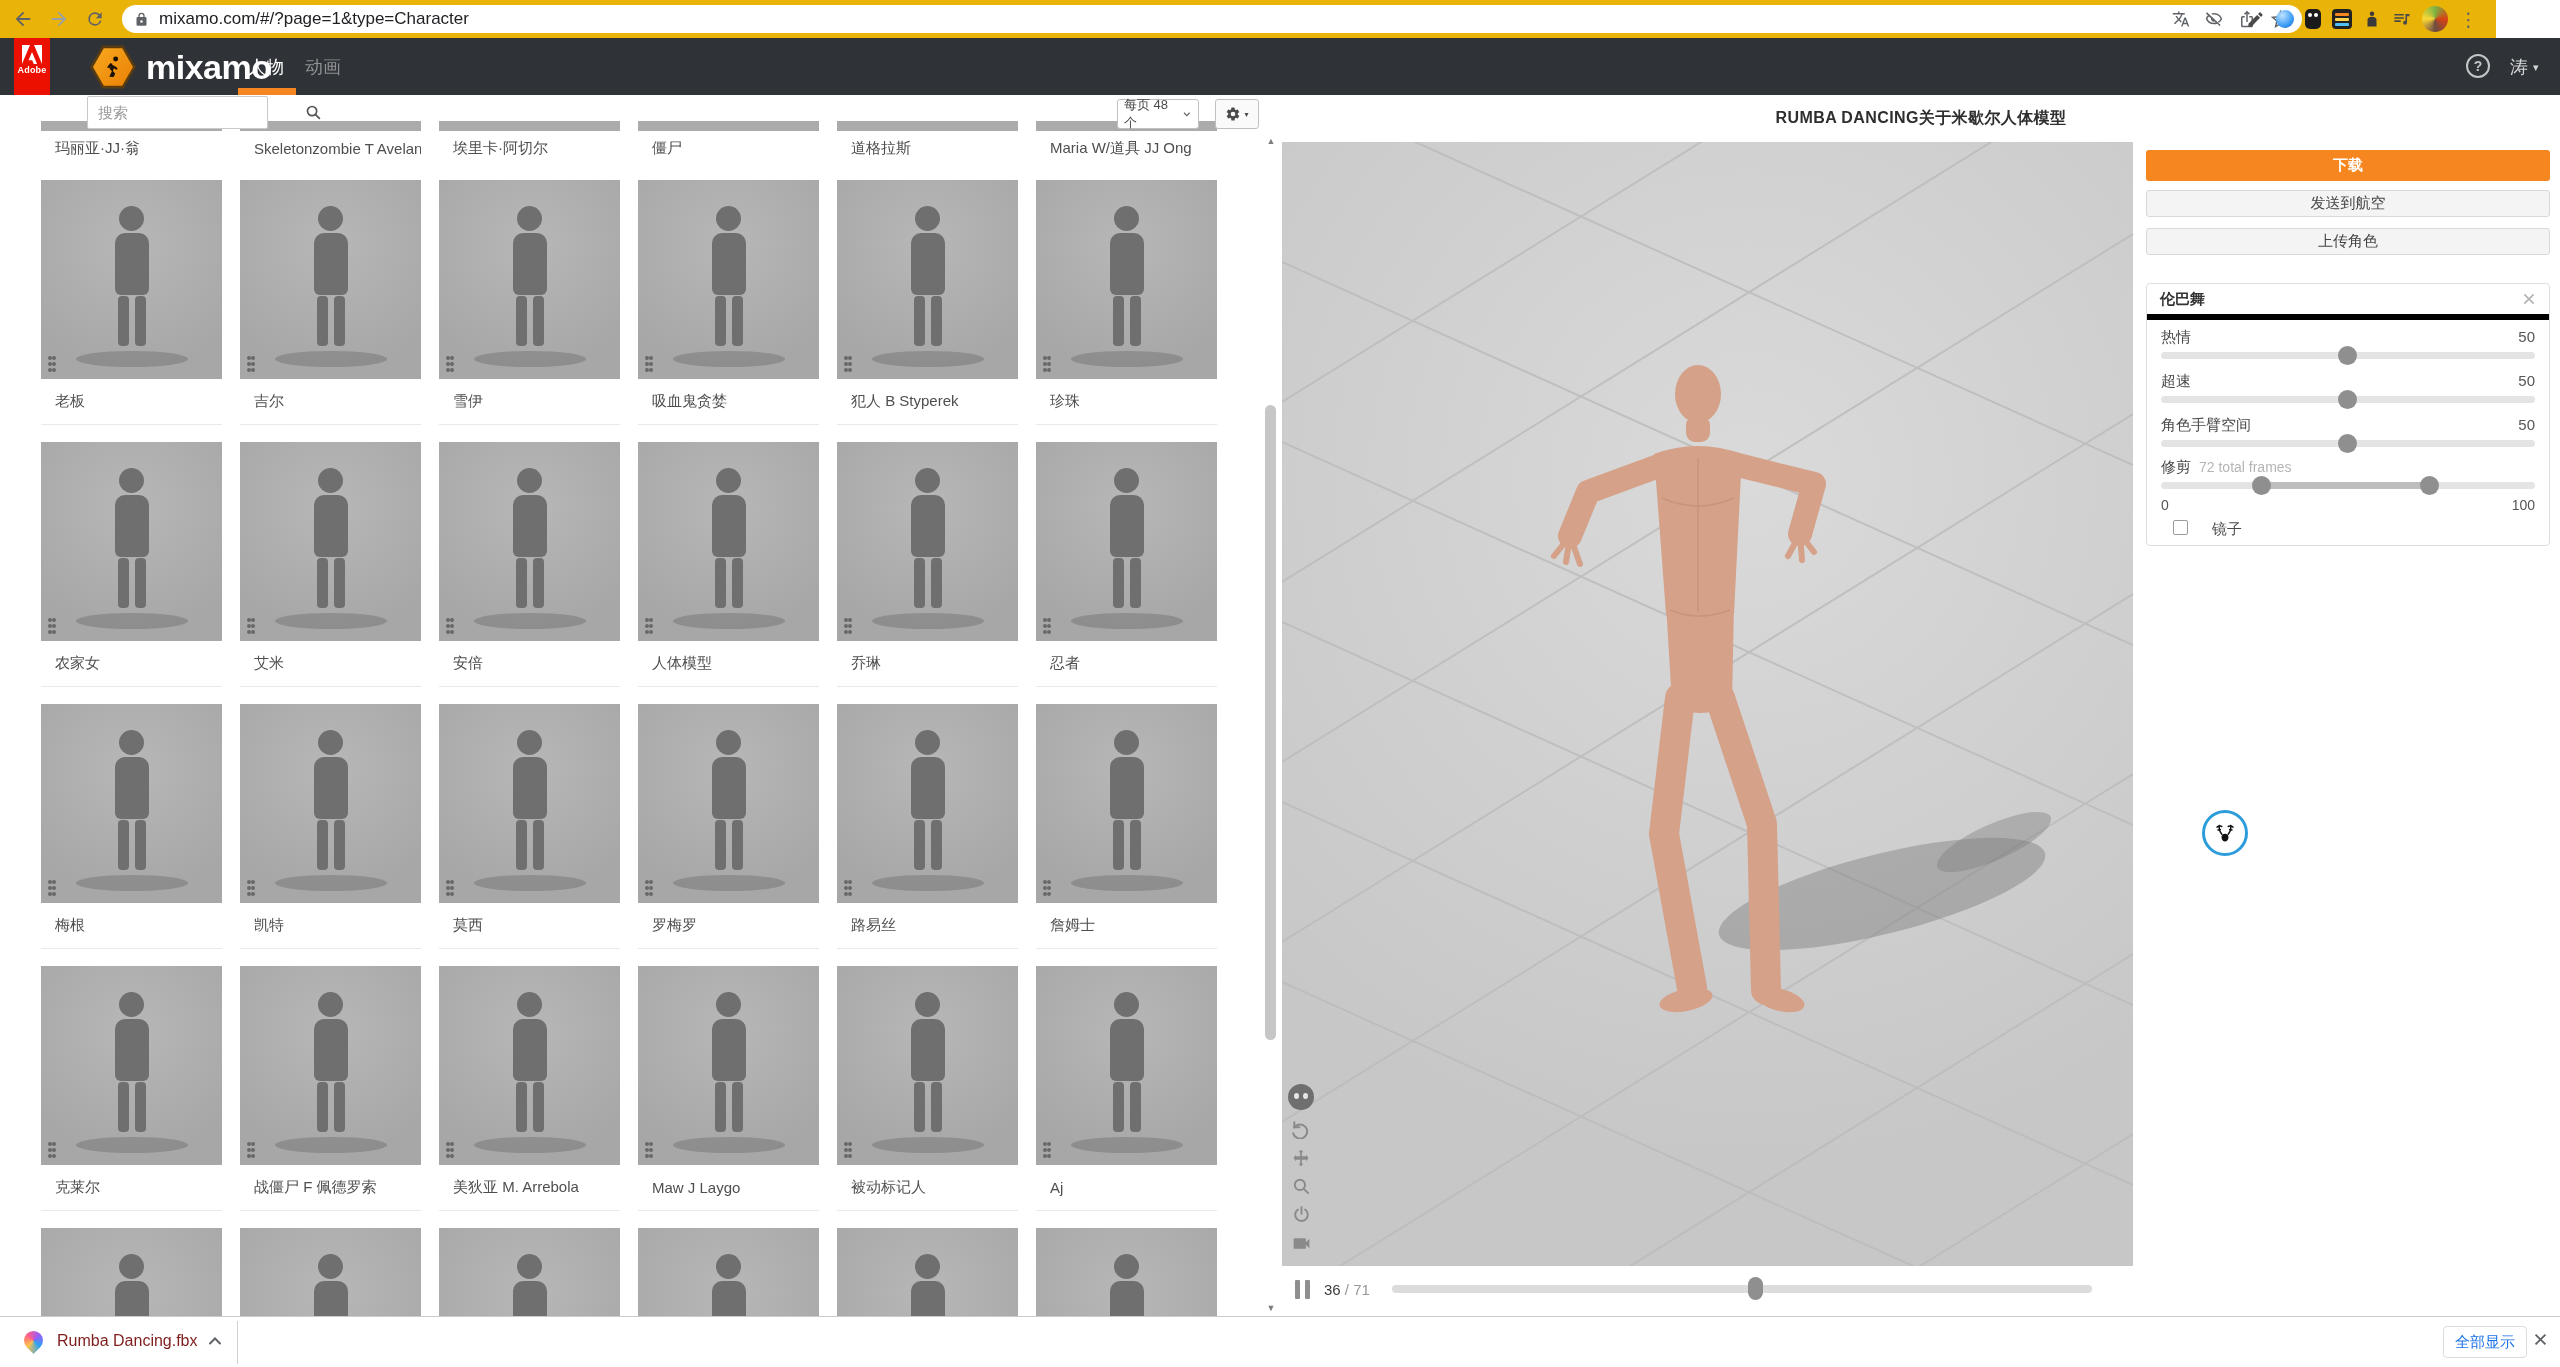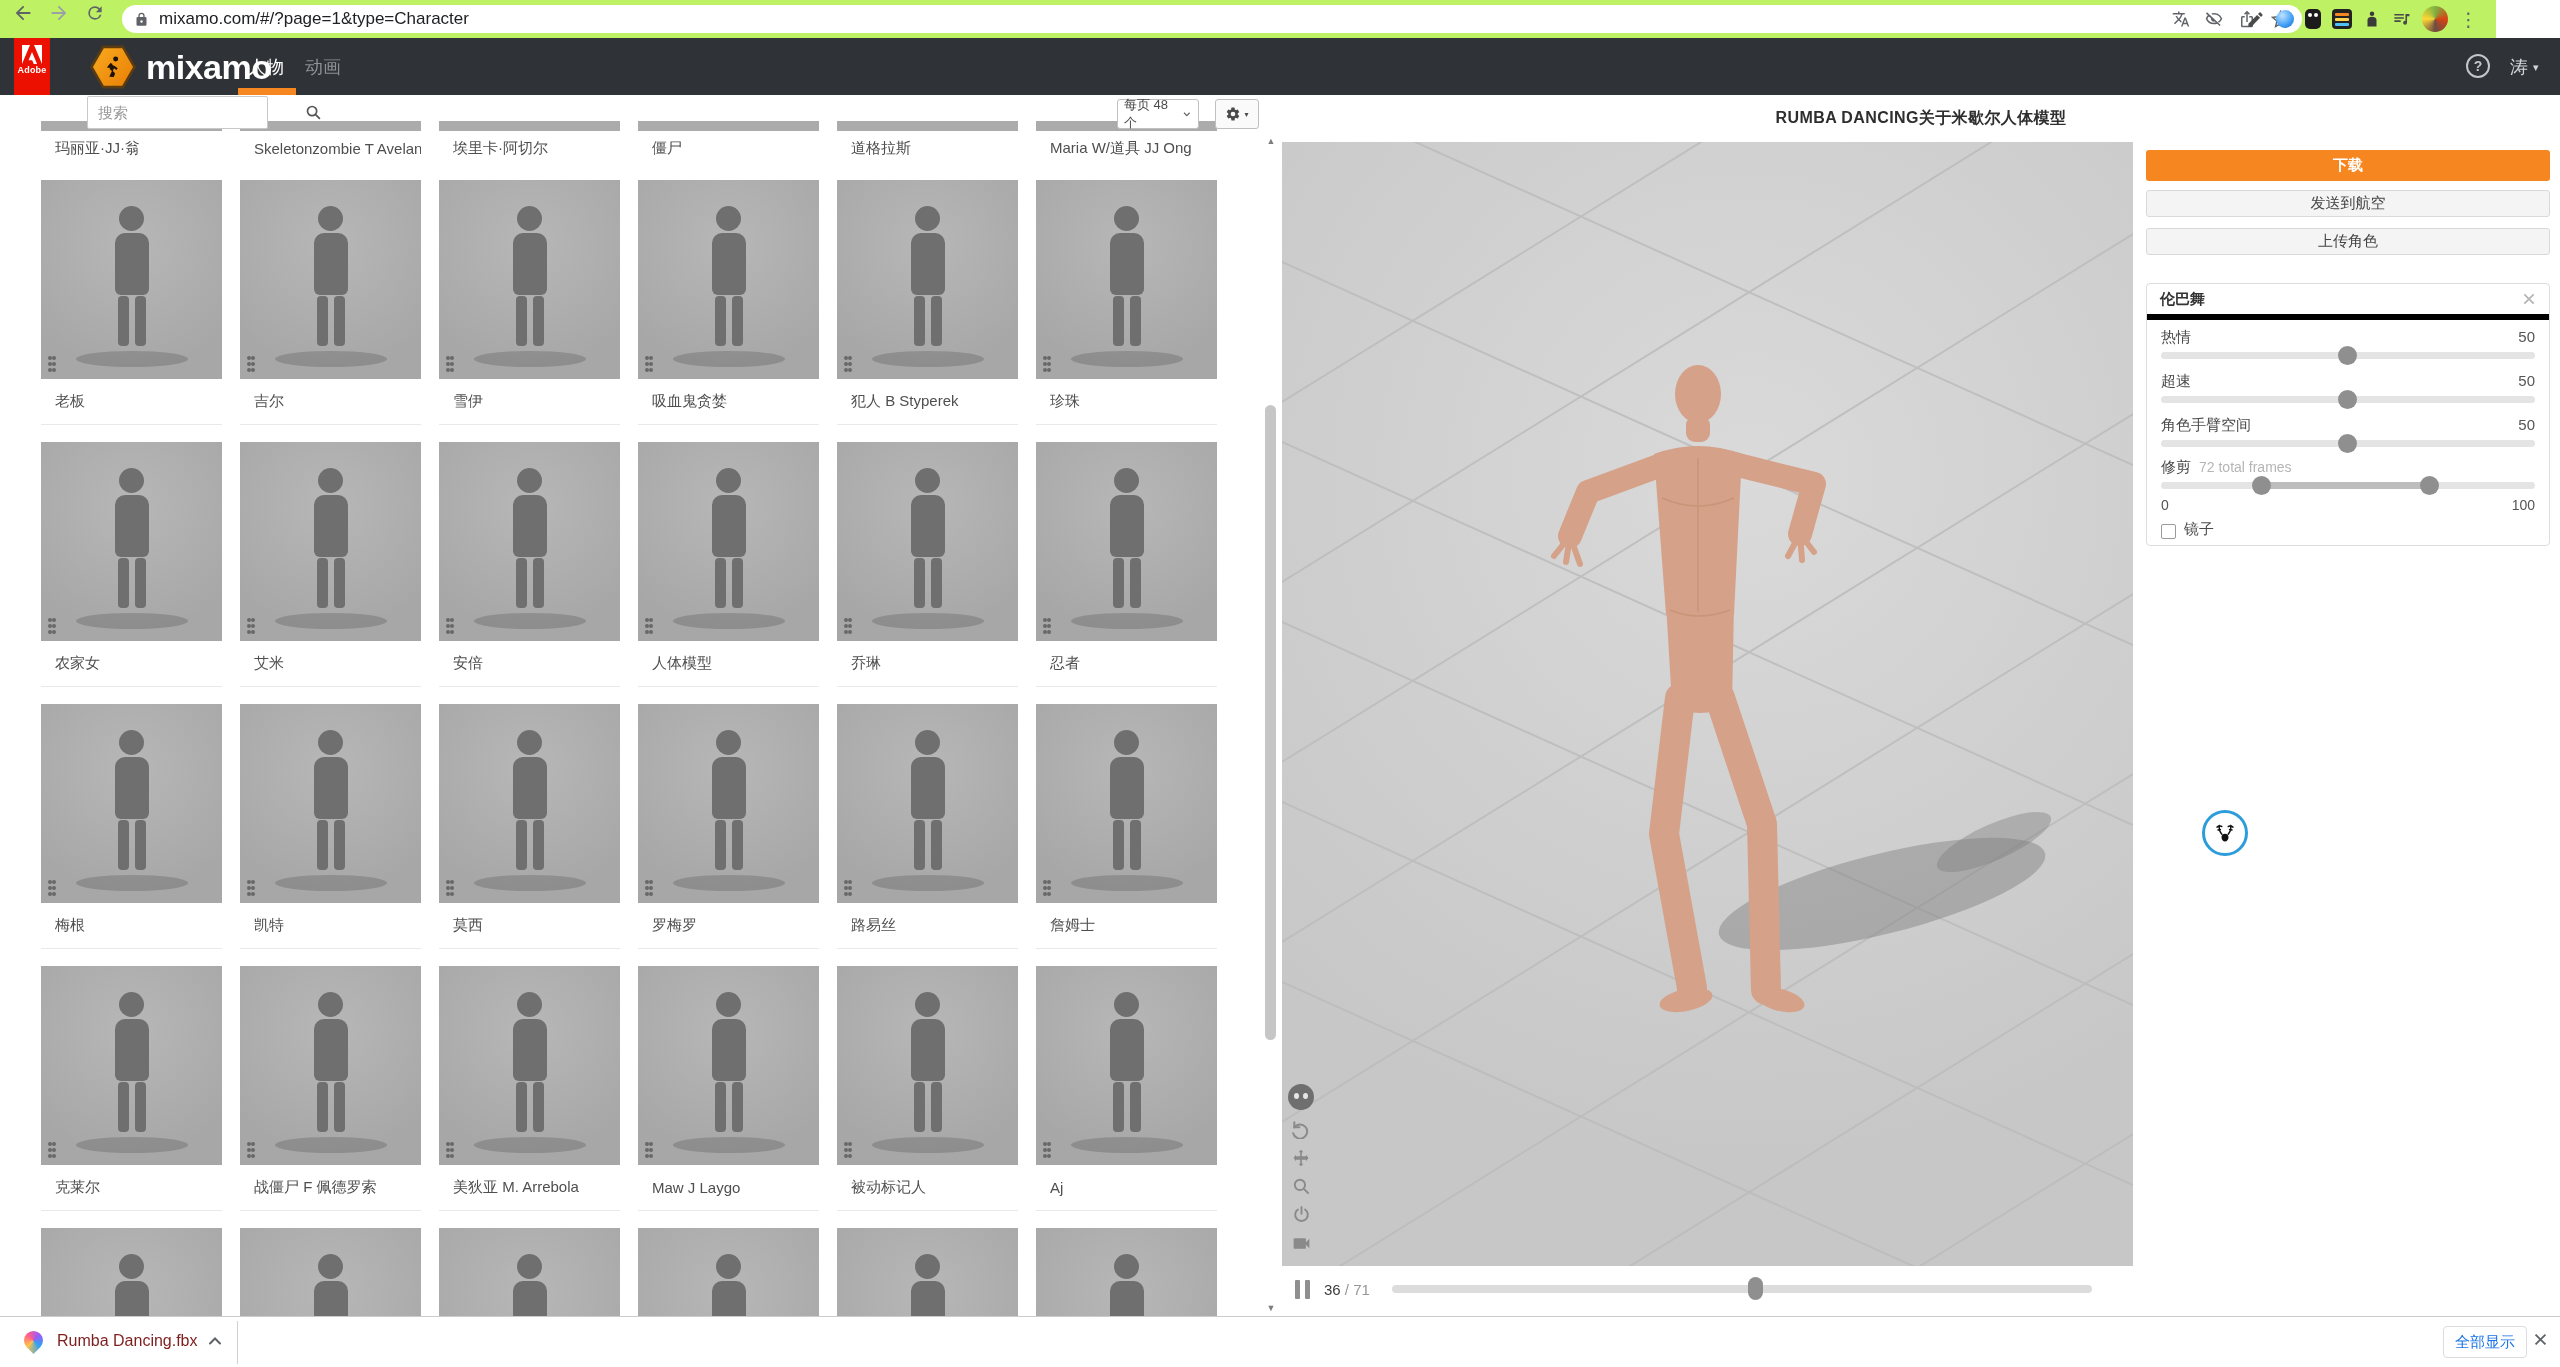--- a/index.html
+++ b/index.html
@@ -2,21 +2,21 @@
 <html><head>
 <meta charset="utf-8">
 <style>
   *{margin:0;padding:0;box-sizing:border-box}
   html,body{background:#e9e9e9}
   .root{position:relative;width:2560px;height:1367px;background:#fff;overflow:hidden;
         font-family:"Liberation Sans","DejaVu Sans",sans-serif;color:#333}
   svg{display:block}
 
   
-  .bbar{position:absolute;left:0;top:0;width:2496px;height:38px;background:#bef264;display:flex;}
+  .bbar{position:absolute;left:0;top:0;width:2496px;height:38px;background:#eab308;display:flex;align-items:center}
   .navic{width:26px;height:26px;margin-left:10px;color:#5f6368;display:flex;align-items:center;justify-content:center;border-radius:50%}
   .omni{position:absolute;left:122px;top:5px;width:2180px;height:28px;background:#fff;border-radius:14px;display:flex;align-items:center;padding:0 12px}
   .url{font-size:17px;color:#202124;margin-left:10px;flex:1;white-space:nowrap}
   .pillics{display:flex;gap:15px;align-items:center;color:#5f6368}
   .extrow{position:absolute;right:18px;top:0;height:38px;display:flex;align-items:center;gap:11px}
   .sphere{width:18px;height:18px;border-radius:50%;background:radial-gradient(circle at 35% 30%,#bfe3ff,#3d9df5 60%,#1565c0)}
   .dpill{width:16px;height:20px;border-radius:5px;background:#1b1b1b;position:relative}
   .dpill:before,.dpill:after{content:"";position:absolute;width:4px;height:4px;border-radius:50%;background:#fff;top:4px;left:3px}
   .dpill:after{left:9px}
   .tiles{width:20px;height:20px;border-radius:4px;background:#222;display:flex;flex-direction:column;justify-content:center;gap:2px;padding:3px}
@@ -88,21 +88,21 @@
   .mptitle{font-size:15px;font-weight:bold;color:#333}
   .mpclose{color:#b5b5b5}
   .srow{position:absolute;left:14px;right:14px}
   .slbl{font-size:15px;color:#4a4a4a}
   .sval{float:right;font-size:15px;color:#555}
   .strack{position:absolute;left:14px;right:14px;height:7px;border-radius:4px;background:#e4e4e4}
   .shandle{position:absolute;top:-6px;width:19px;height:19px;border-radius:50%;background:#8f8f8f}
   .trimseg{position:absolute;top:0;height:7px;background:#bdbdbd;border-radius:4px}
   .framesnote{font-size:14px;color:#b5b5b5;margin-left:8px}
   .minmax{position:absolute;left:14px;right:14px;display:flex;justify-content:space-between;font-size:14px;color:#555}
-  .mirror{position:absolute;left:14px;display:flex;align-items:flex-end;gap:8px}
+  .mirror{position:absolute;left:26px;display:flex;align-items:flex-start;gap:24px}
   .cbox{width:15px;height:15px;border:1px solid #9a9a9a;border-radius:2px;background:#fff}
 
   
   .dlbar{position:absolute;left:0;top:1316px;width:2560px;height:51px;background:#fff;border-top:1px solid #ccc}
   .fbxic{position:absolute;left:24px;top:14px;width:19px;height:19px;border-radius:50% 50% 50% 0;transform:rotate(-45deg);background:conic-gradient(#ff5e8a,#9b5bf7,#2aa4f4,#ffc24b,#ff5e8a)}
   .fname{position:absolute;left:57px;top:15px;font-size:16px;color:#7f1d1d}
   .chev{position:absolute;left:205px;top:14px;color:#5f6368}
   .dldiv{position:absolute;left:237px;top:4px;width:1px;height:43px;background:#d0d0d0}
   .showall{position:absolute;left:2443px;top:9px;width:84px;height:32px;border:1px solid #dadce0;border-radius:4px;background:#fff;color:#1a73e8;font-size:15px;display:flex;align-items:center;justify-content:center}
   .dlx{position:absolute;left:2532px;top:14px;color:#5f6368}

